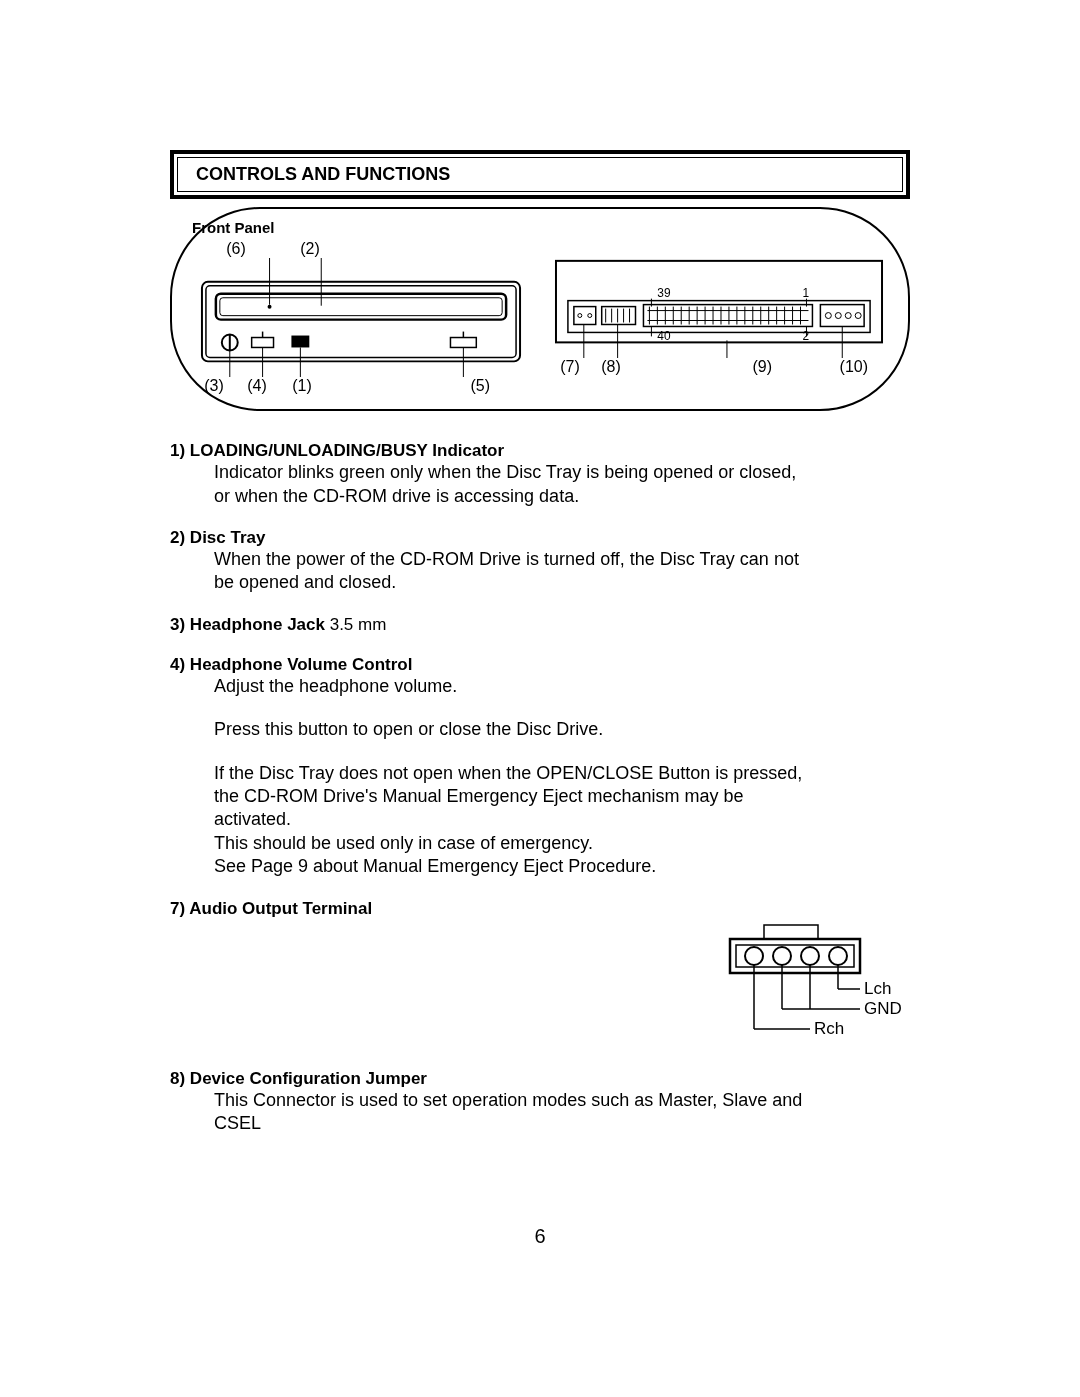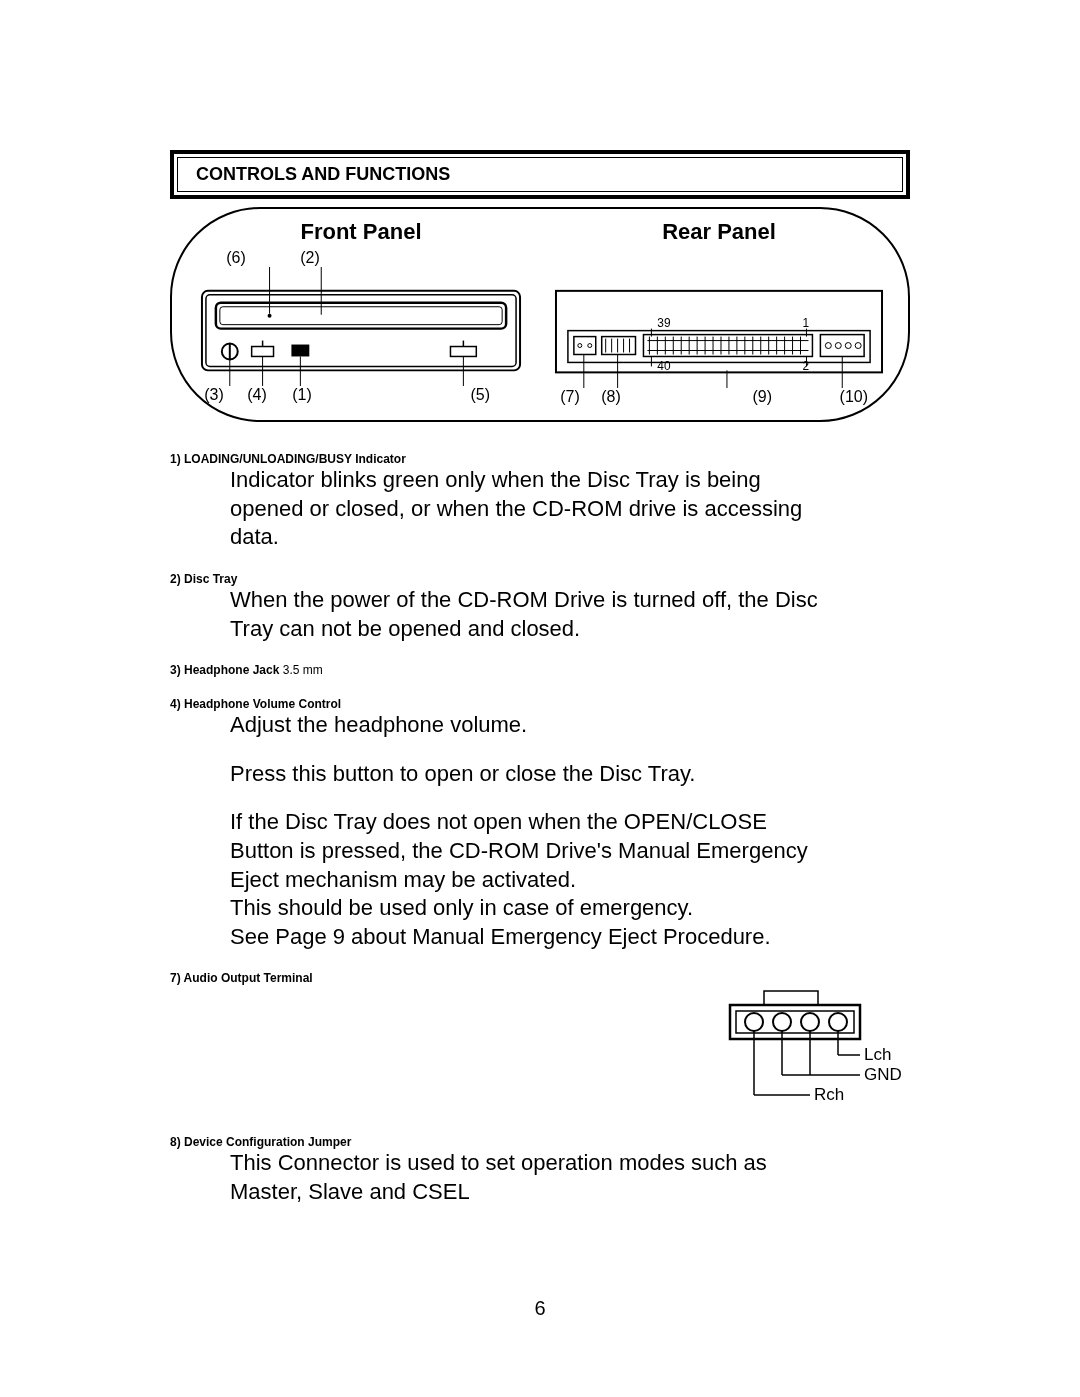--- a/index.html
+++ b/index.html
@@ -29,23 +29,23 @@
     border-radius: 90px;
     padding: 10px 20px 14px 20px;
     display: flex;
     gap: 20px;
     justify-content: space-between;
   }
   .panel {
     flex: 1;
   }
   .panel-title {
-    text-align: center;
+    text-align: left;
     font-weight: bold;
-    font-size: 22px;
+    font-size: 15px;
     margin-bottom: 4px;
   }
   .diagram {
     position: relative;
     width: 100%;
   }
   .callout-row {
     display: flex;
     font-size: 16px;
   }
@@ -54,29 +54,29 @@
   }
   svg { display: block; }
   .items {
     margin-top: 30px;
   }
   .item {
     margin-bottom: 20px;
   }
   .item-title {
     font-weight: bold;
-    font-size: 12px;
+    font-size: 17px;
   }
   .item-title .suffix {
     font-weight: normal;
     margin-top: 35px;
   }
   .item-body {
-    margin-left: 60px;
-    font-size: 22px;
+    margin-left: 44px;
+    font-size: 18px;
     line-height: 1.3;
     max-width: 590px;
   }
   .audio-diagram {
     float: right;
     margin-right: 0px;
   }
   .pagenum {
     text-align: center;
     font-size: 20px;
@@ -131,21 +131,20 @@
         <div class="callout-row">
           <span class="callout" style="flex:0 0 44px">(3)</span>
           <span class="callout" style="flex:0 0 42px">(4)</span>
           <span class="callout" style="flex:0 0 48px">(1)</span>
           <span class="callout" style="flex:1; text-align:right; padding-right:40px">(5)</span>
         </div>
       </div>
     </div>
 
     <div class="panel">
-      <div class="panel-title">Rear Panel</div>
       <div class="diagram">
         <div style="height:20px"></div>
         <svg viewBox="0 0 340 120" width="100%">
 
           <rect x="6" y="22" width="328" height="82" fill="none" stroke="#000" stroke-width="2"></rect>
 
           <rect x="18" y="62" width="304" height="32" fill="none" stroke="#000" stroke-width="1.5"></rect>
 
           <rect x="24" y="68" width="22" height="18" fill="none" stroke="#000" stroke-width="1.5"></rect>
           <circle cx="30" cy="77" r="2" fill="none" stroke="#000"></circle>
@@ -234,21 +233,21 @@
     <div class="item">
       <div class="item-title"><span>3)</span> <span>Headphone Jack</span><span class="suffix"> 3.5 mm</span></div>
     </div>
 
     <div class="item">
       <div class="item-title"><span>4)</span> <span>Headphone Volume Control</span></div>
       <div class="item-body">Adjust the headphone volume.</div>
     </div>
 
     <div class="item">
-      <div class="item-body">Press this button to open or close the Disc Tray.</div>
+      <div class="item-body">Press this button to open or close the Disc Drive.</div>
     </div>
 
     <div class="item">
       <div class="item-body">
         <div>If the Disc Tray does not open when the OPEN/CLOSE Button is pressed, the CD-ROM Drive's Manual Emergency Eject mechanism may be activated.</div>
         <div>This should be used only in case of emergency.</div>
         <div>See Page 9 about Manual Emergency Eject Procedure.</div>
       </div>
     </div>
 

